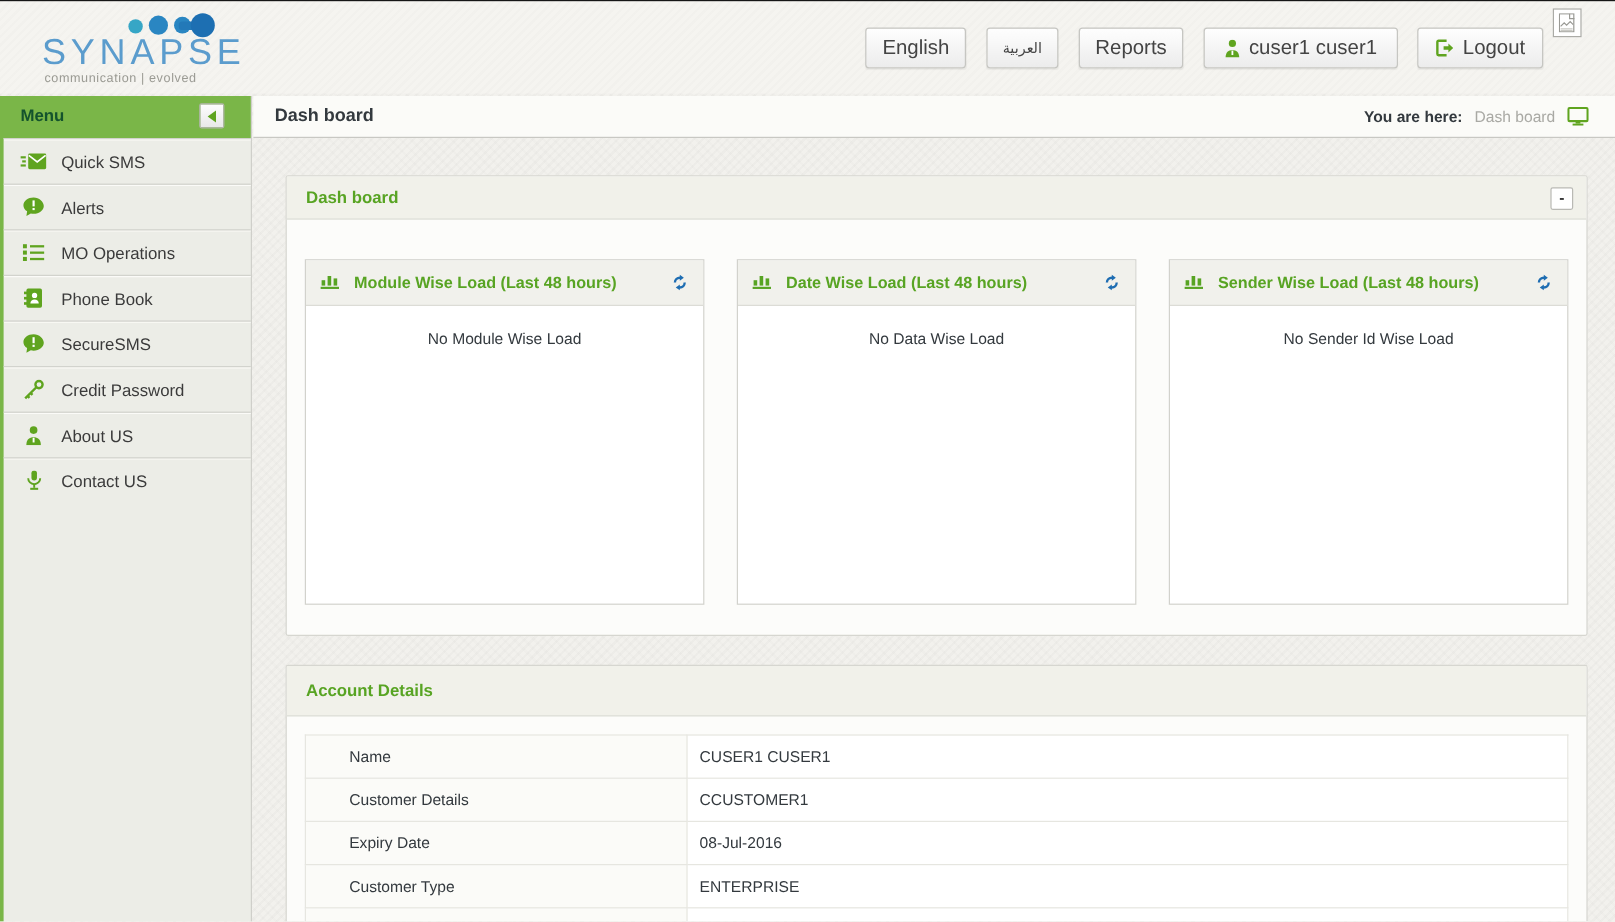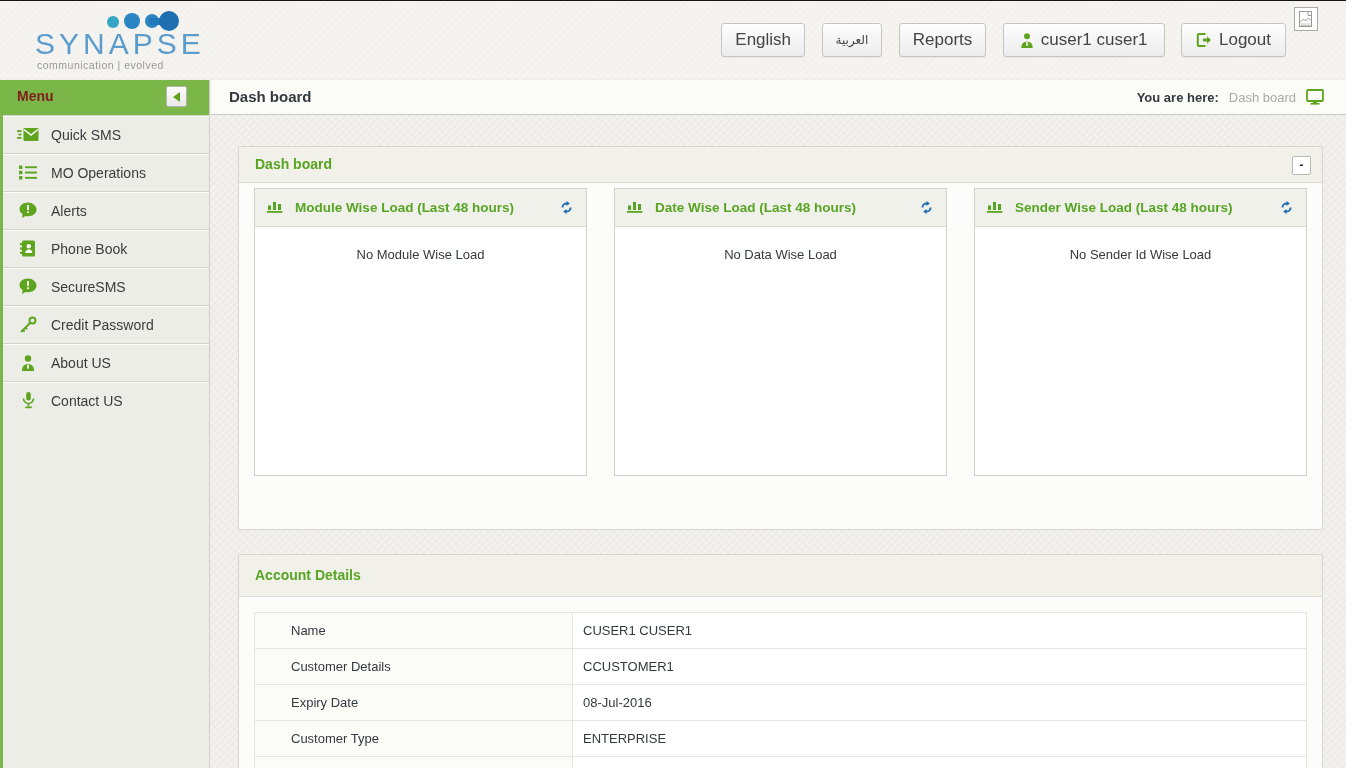--- a/index.html
+++ b/index.html
@@ -43,21 +43,21 @@
   .hbtn.user { padding:0 16px; }
   .hbtn.logout { padding:0 14px; }
   .broken-img { position:absolute; right:28px; top:6px; width:24px; height:24px;
     background:#fff; border:1px solid #ababa6; display:flex; align-items:center; justify-content:center; }
 
   
   .sidebar { position:absolute; top:80px; left:0; width:210px; height:688px;
     background:#ecede7; border-left:3px solid #7ab648; border-right:1px solid #cfcfca; }
   .menu-header { height:35px; background:#7ab648; margin-left:-3px; padding-left:3px;
     position:relative; }
-  .menu-title { position:absolute; left:17px; top:8px; color:#7f1d1d; font-weight:bold; font-size:14px;text-align:center; }
+  .menu-title { position:absolute; left:17px; top:8px; color:#14532d; font-weight:bold; font-size:14px;text-align:center; }
   .collapse-btn { position:absolute; right:22px; top:6px; width:21px; height:21px;
     background:linear-gradient(#fdfdfd,#e8e8e8); border:1px solid #b5b5b0; border-radius:2px;
     cursor:pointer; display:flex; align-items:center; justify-content:center; }
   .collapse-arrow { width:0; height:0; border-top:5px solid transparent; border-bottom:5px solid transparent;
     border-right:7px solid #5fa41f; }
   .side-item { height:38px; display:flex; align-items:center; padding-left:14px;
     border-top:1px solid #d2d3cd; box-shadow:inset 0 1px 0 #fbfbf8; cursor:pointer; }
   .side-item:first-of-type { border-top:none; box-shadow:none; }
   .side-icon { width:22px; height:18px; margin-right:12px; display:flex; align-items:center; justify-content:center; }
   .side-label { font-size:14px; color:#3b3b3b; }
@@ -73,21 +73,21 @@
 
   .scroll-area { position:absolute; top:36px; left:0; right:0; bottom:0; overflow:hidden;
     padding:30px 23px 0 27px; }
 
   .panel { background:#fcfcfa; border:1px solid #d6d6d0; border-radius:2px; margin-bottom:24px; }
   .panel-header { height:36px; background:#f1f1ea; border-bottom:1px solid #ddded8; position:relative; }
   .panel-title { position:absolute; left:16px; top:9px; font-size:14px; font-weight:bold; color:#58a423; }
   .minimize-btn { position:absolute; right:11px; top:9px; width:19px; height:19px; line-height:15px;
     text-align:center; background:#fff; border:1px solid #b9b9b4; border-radius:2px;
     font-weight:bold; color:#333; font-size:13px; cursor:pointer; }
-  .panel-body { padding:5px 15px 0 15px; }
+  .panel-body { padding:33px 15px 0 15px; }
   .dash-body { height:346px; display:flex; justify-content:space-between; }
 
   .card { width:333px; height:288px; border:1px solid #d2d2cc; background:#fff; }
   .card-header { height:38px; background:#f1f1ec; border-bottom:1px solid #dcdcd6;
     display:flex; align-items:center; padding:0 12px; }
   .card-title { font-size:13.5px; font-weight:bold; color:#58a423; margin-left:11px; flex:1; }
   .refresh-btn { cursor:pointer; display:flex; }
   .card-body { padding-top:20px; text-align:center; font-size:13px; color:#33393e; }
 
   .acct-header { height:42px; }
@@ -158,42 +158,42 @@
             <rect x="0" y="10" width="4.5" height="1.8"></rect>
             <rect x="6.5" y="1" width="15" height="13" rx="1.2"></rect>
           </g>
           <path d="M7 2.5l7 5.5 7-5.5" fill="none" stroke="#fff" stroke-width="1.4"></path>
         </svg>
       </span>
     <span class="side-label">Quick SMS</span>
   </div>
   <div class="side-item">
     <span class="side-icon">
+        <svg width="18" height="17" viewBox="0 0 18 17">
+          <path fill="#5fa41f" d="M9 0.5C4.3 0.5 0.5 3.4 0.5 7c0 2.1 1.2 3.9 3.1 5.1L3 16l3.7-2.1c.7.2 1.5.3 2.3.3 4.7 0 8.5-2.9 8.5-6.5S13.7 0.5 9 0.5z"></path>
+          <rect x="8.1" y="3" width="1.8" height="5" fill="#fff"></rect>
+          <rect x="8.1" y="9.3" width="1.8" height="1.8" fill="#fff"></rect>
+        </svg>
+      </span>
+    <span class="side-label">Alerts</span>
+  </div>
+  <div class="side-item">
+    <span class="side-icon">
         <svg width="18" height="15" viewBox="0 0 18 15">
           <g fill="#5fa41f">
             <rect x="0" y="0.5" width="3.4" height="3.4"></rect>
             <rect x="6" y="1.3" width="12" height="1.9"></rect>
             <rect x="0" y="5.8" width="3.4" height="3.4"></rect>
             <rect x="6" y="6.6" width="12" height="1.9"></rect>
             <rect x="0" y="11.1" width="3.4" height="3.4"></rect>
             <rect x="6" y="11.9" width="12" height="1.9"></rect>
           </g>
         </svg>
       </span>
     <span class="side-label">MO Operations</span>
-  </div>
-  <div class="side-item">
-    <span class="side-icon">
-        <svg width="18" height="17" viewBox="0 0 18 17">
-          <path fill="#5fa41f" d="M9 0.5C4.3 0.5 0.5 3.4 0.5 7c0 2.1 1.2 3.9 3.1 5.1L3 16l3.7-2.1c.7.2 1.5.3 2.3.3 4.7 0 8.5-2.9 8.5-6.5S13.7 0.5 9 0.5z"></path>
-          <rect x="8.1" y="3" width="1.8" height="5" fill="#fff"></rect>
-          <rect x="8.1" y="9.3" width="1.8" height="1.8" fill="#fff"></rect>
-        </svg>
-      </span>
-    <span class="side-label">Alerts</span>
   </div>
   <div class="side-item">
     <span class="side-icon">
         <svg width="16" height="17" viewBox="0 0 16 17">
           <rect x="2" y="0.5" width="13" height="16" rx="1.5" fill="#5fa41f"></rect>
           <rect x="0" y="3" width="2.6" height="2.2" fill="#5fa41f"></rect>
           <rect x="0" y="7.4" width="2.6" height="2.2" fill="#5fa41f"></rect>
           <rect x="0" y="11.8" width="2.6" height="2.2" fill="#5fa41f"></rect>
           <circle cx="8.8" cy="6.2" r="2.2" fill="#fff"></circle>
           <path d="M5.3 13c0-2.3 1.6-3.4 3.5-3.4s3.5 1.1 3.5 3.4z" fill="#fff"></path>

